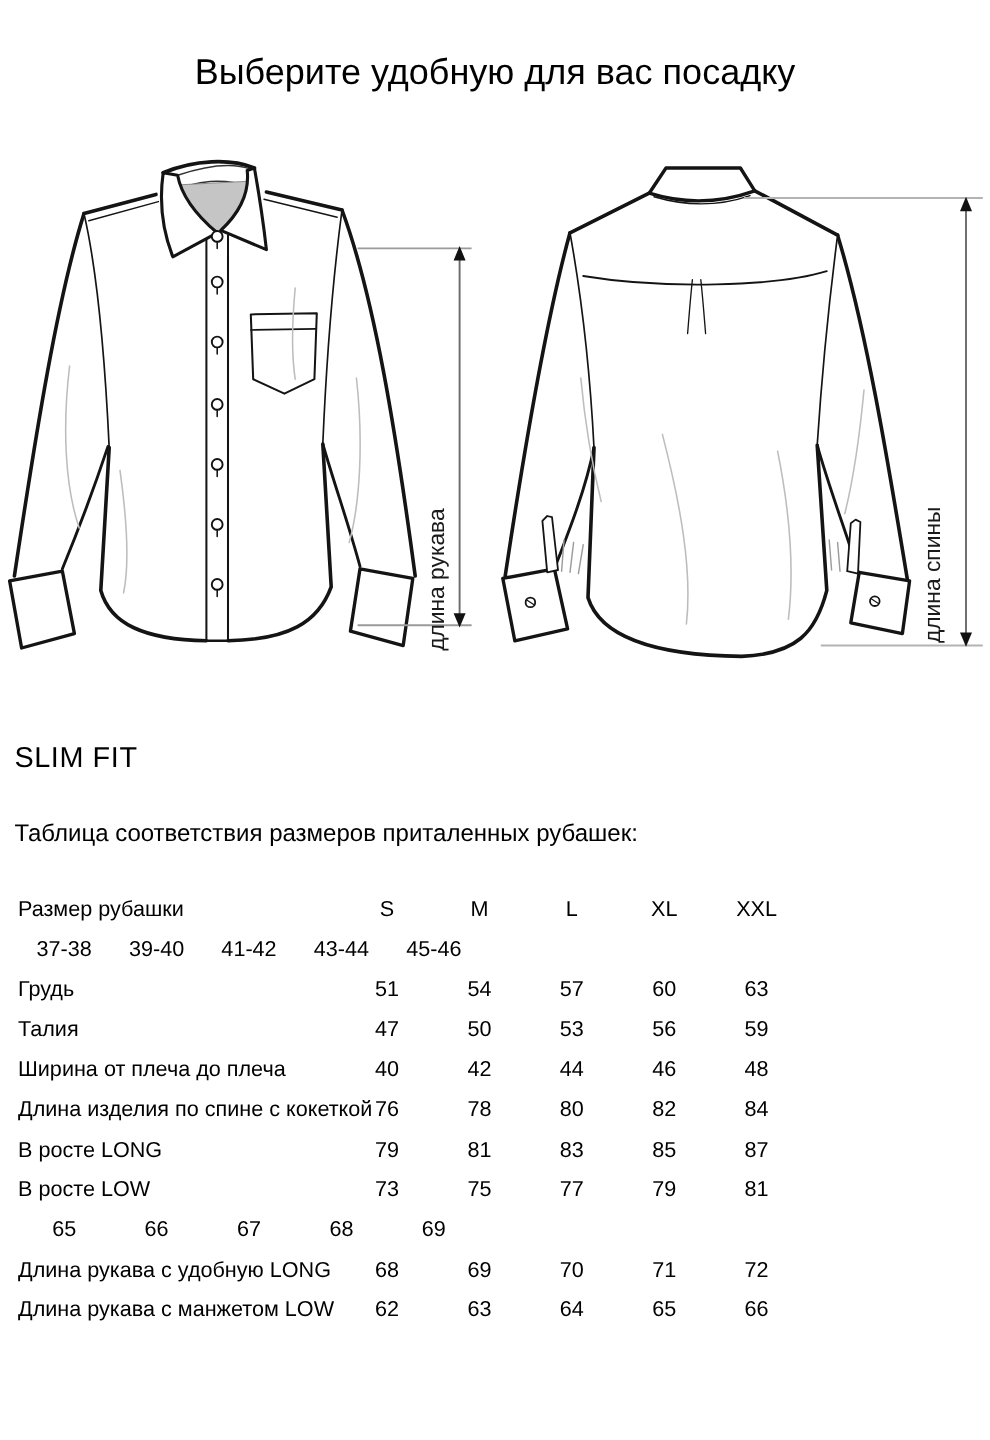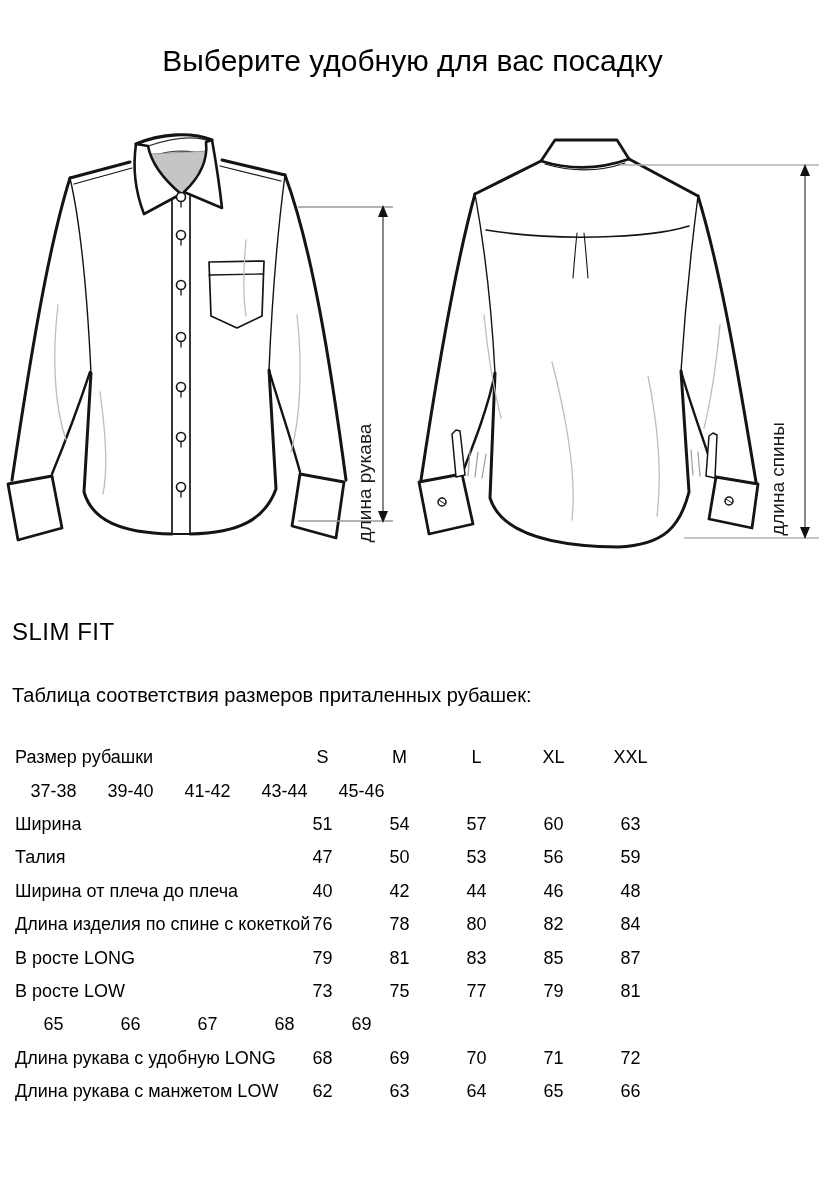--- a/index.html
+++ b/index.html
@@ -182,21 +182,21 @@
       <div class="tcell">XXL</div>
     </div>
     <div class="trow">
       <div class="tcell">37-38</div>
       <div class="tcell">39-40</div>
       <div class="tcell">41-42</div>
       <div class="tcell">43-44</div>
       <div class="tcell">45-46</div>
     </div>
     <div class="trow">
-      <div class="tlabel">Ширина</div>
+      <div class="tlabel">Грудь</div>
       <div class="tcell">51</div>
       <div class="tcell">54</div>
       <div class="tcell">57</div>
       <div class="tcell">60</div>
       <div class="tcell">63</div>
     </div>
     <div class="trow">
       <div class="tlabel">Талия</div>
       <div class="tcell">47</div>
       <div class="tcell">50</div>

